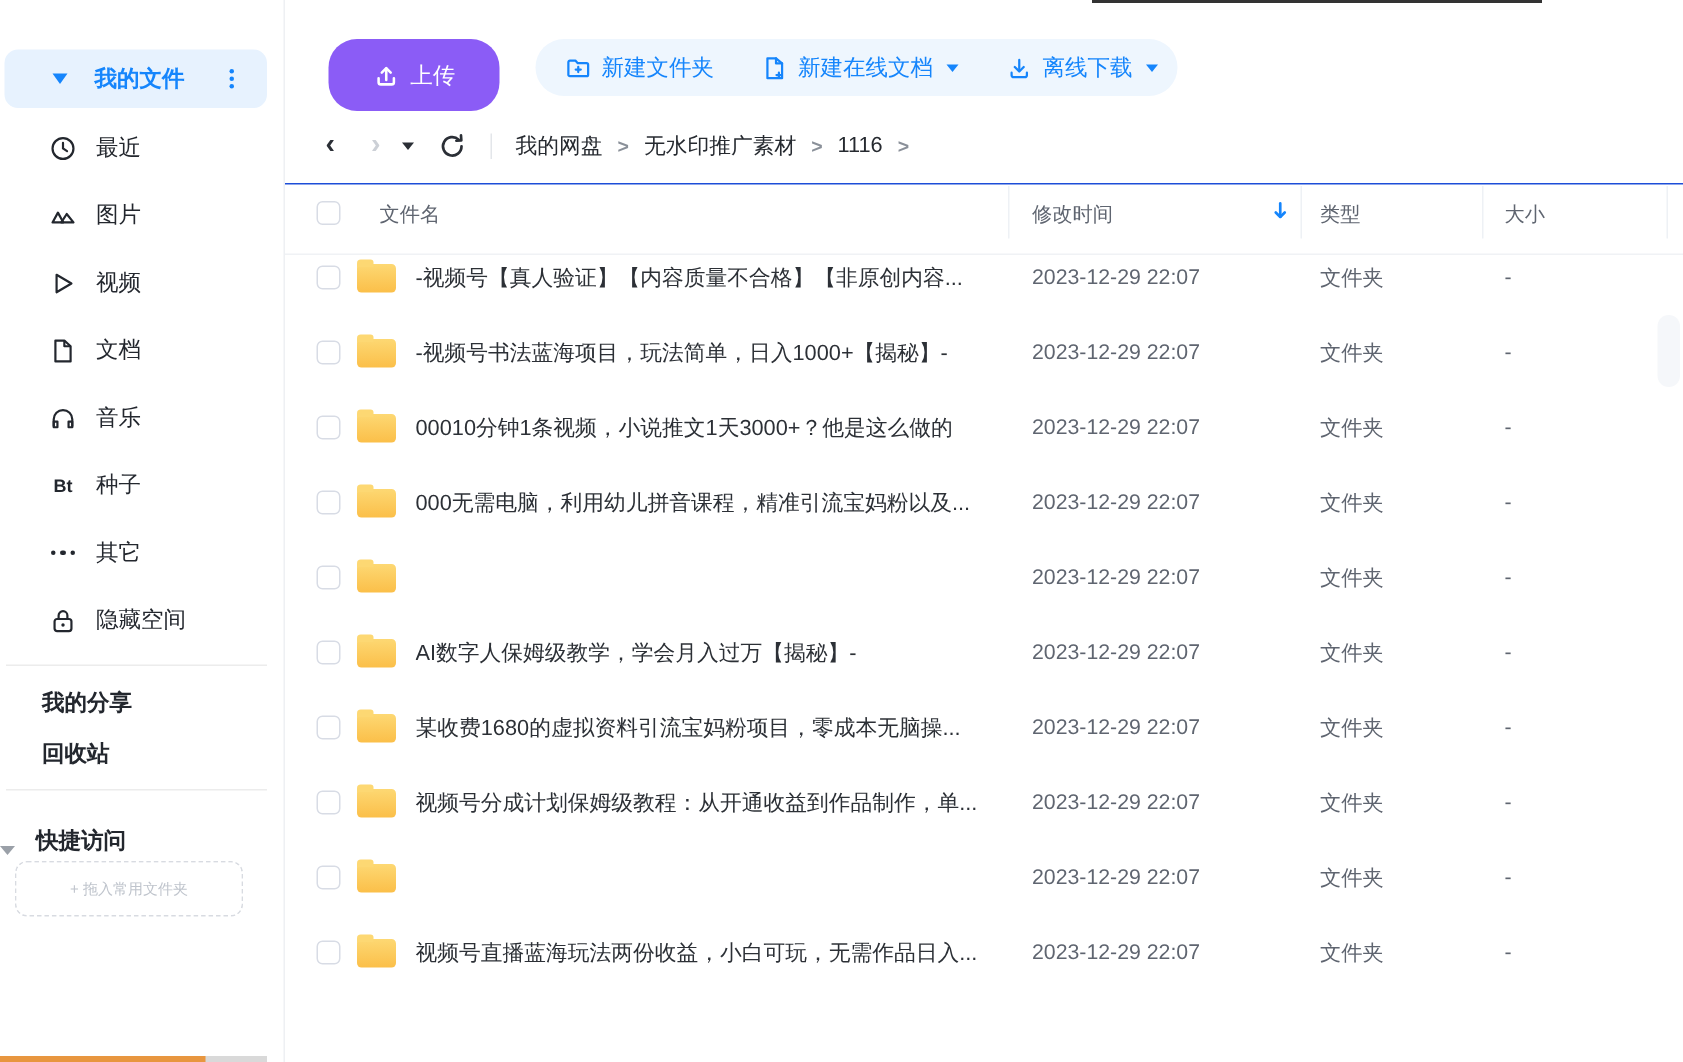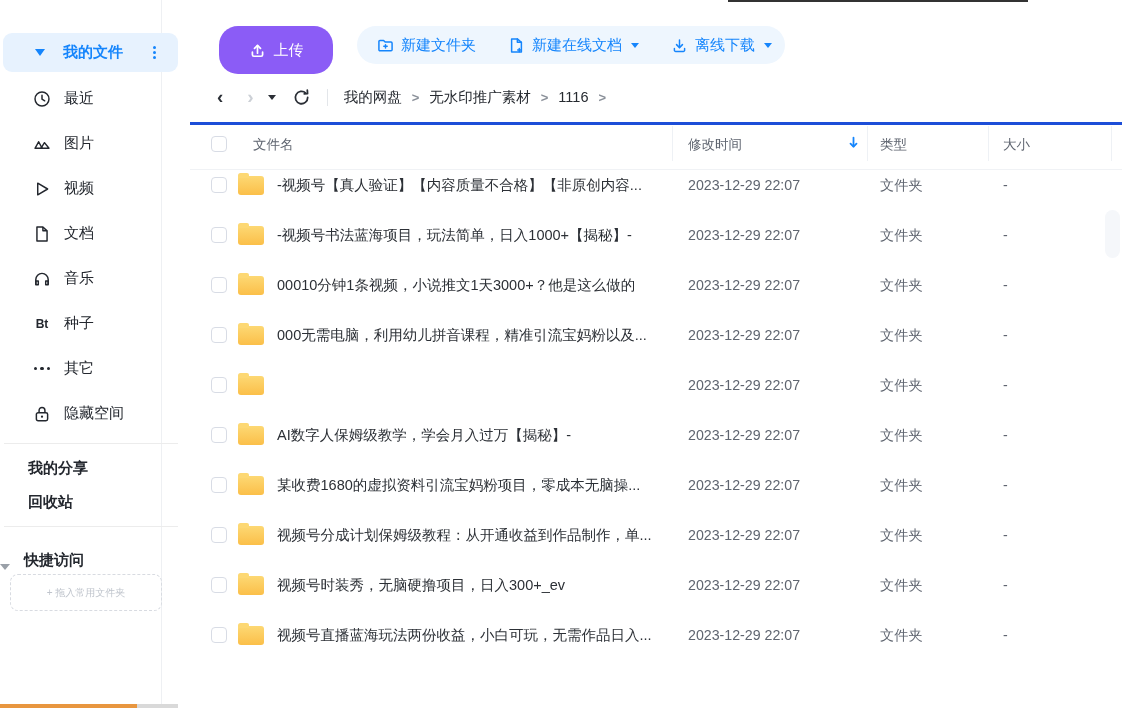--- a/index.html
+++ b/index.html
@@ -1,21 +1,21 @@
 <!DOCTYPE html>
 <html><head>
 <meta charset="utf-8">
 <style>
   * { margin:0; padding:0; box-sizing:border-box; }
   html,body { width:1122px; height:708px; overflow:hidden; background:#fff;
     font-family:"Liberation Sans","DejaVu Sans",sans-serif; color:#1f2329; }
   .stage { position:relative; width:1122px; height:708px; }
 
   
-  .sidebar { position:absolute; left:0; top:0; width:162px; height:708px;
+  .sidebar { position:absolute; left:0; top:0; width:190px; height:708px;
     background:#fff; border-right:1px solid #eef0f3; }
   .root-item { position:absolute; left:3px; top:33px; width:175px; height:39px;
     background:#e7f2fe; border-radius:9px; display:flex; align-items:center; }
   .root-caret { width:0; height:0; border-left:5px solid transparent; border-right:5px solid transparent;
     border-top:7px solid #1585fc; margin-left:32px; }
   .root-label { margin-left:18px; font-size:15px; font-weight:bold; color:#1585fc; flex:1; }
   .kebab { display:flex; flex-direction:column; gap:2px; margin-right:22px; cursor:pointer; }
   .kebab i { width:3px; height:3px; border-radius:50%; background:#1585fc; }
 
   .side-list { position:absolute; left:0; top:76px; width:190px; }
@@ -58,21 +58,21 @@
   .nav-fwd { font-size:19px; color:#ccd0d6; font-weight:bold; margin-left:24px; cursor:pointer; }
   .nav-caret { width:0; height:0; border-left:4.5px solid transparent; border-right:4.5px solid transparent;
     border-top:5.5px solid #2b2f36; margin-left:14px; cursor:pointer; }
   .nav-refresh { margin-left:16px; cursor:pointer; display:flex; }
   .nav-div { width:1px; height:17px; background:#e3e6ea; margin-left:16px; }
   .crumbs { display:flex; align-items:center; margin-left:16px; }
   .crumb { font-size:14.5px; color:#262a30; cursor:pointer; white-space:nowrap; }
   .crumb-sep { font-size:13px; color:#8a9099; margin:0 10px; font-weight:bold; }
 
   .thead { position:absolute; left:0; top:122px; width:932px; height:48px;
-    border-top:3px solid #1d4ed8; border-bottom:1px solid #f0f2f5; font-size:13.5px; color:#5f6570; }
+    border-top:1px solid #1d4ed8; border-bottom:1px solid #f0f2f5; font-size:13.5px; color:#5f6570; }
   .thead .cb { position:absolute; left:21px; top:11px; }
   .th-name { position:absolute; left:63px; top:11px; }
   .th-time { position:absolute; left:498px; top:11px; }
   .th-type { position:absolute; left:690px; top:11px; }
   .th-size { position:absolute; left:813px; top:11px; }
   .th-sort { position:absolute; left:656px; top:10px; cursor:pointer; }
   .th-vdiv { position:absolute; top:1px; width:1px; height:35px; background:#eef1f5; }
 
   .cb { width:16px; height:16px; border:1px solid #d8dce5; border-radius:4px; background:#fff; cursor:pointer; flex:none; }
 
@@ -371,21 +371,20 @@
           </div>
           <div class="c-time">2023-12-29 22:07</div>
           <div class="c-type">文件夹</div>
           <div class="c-size">-</div>
         </div>
 
         <div class="frow">
           <div class="c-name">
             <span class="cb"></span>
             <span class="folder"></span>
-            <span class="fname">视频号时装秀，无脑硬撸项目，日入300+_ev</span>
           </div>
           <div class="c-time">2023-12-29 22:07</div>
           <div class="c-type">文件夹</div>
           <div class="c-size">-</div>
         </div>
 
         <div class="frow">
           <div class="c-name">
             <span class="cb"></span>
             <span class="folder"></span>

